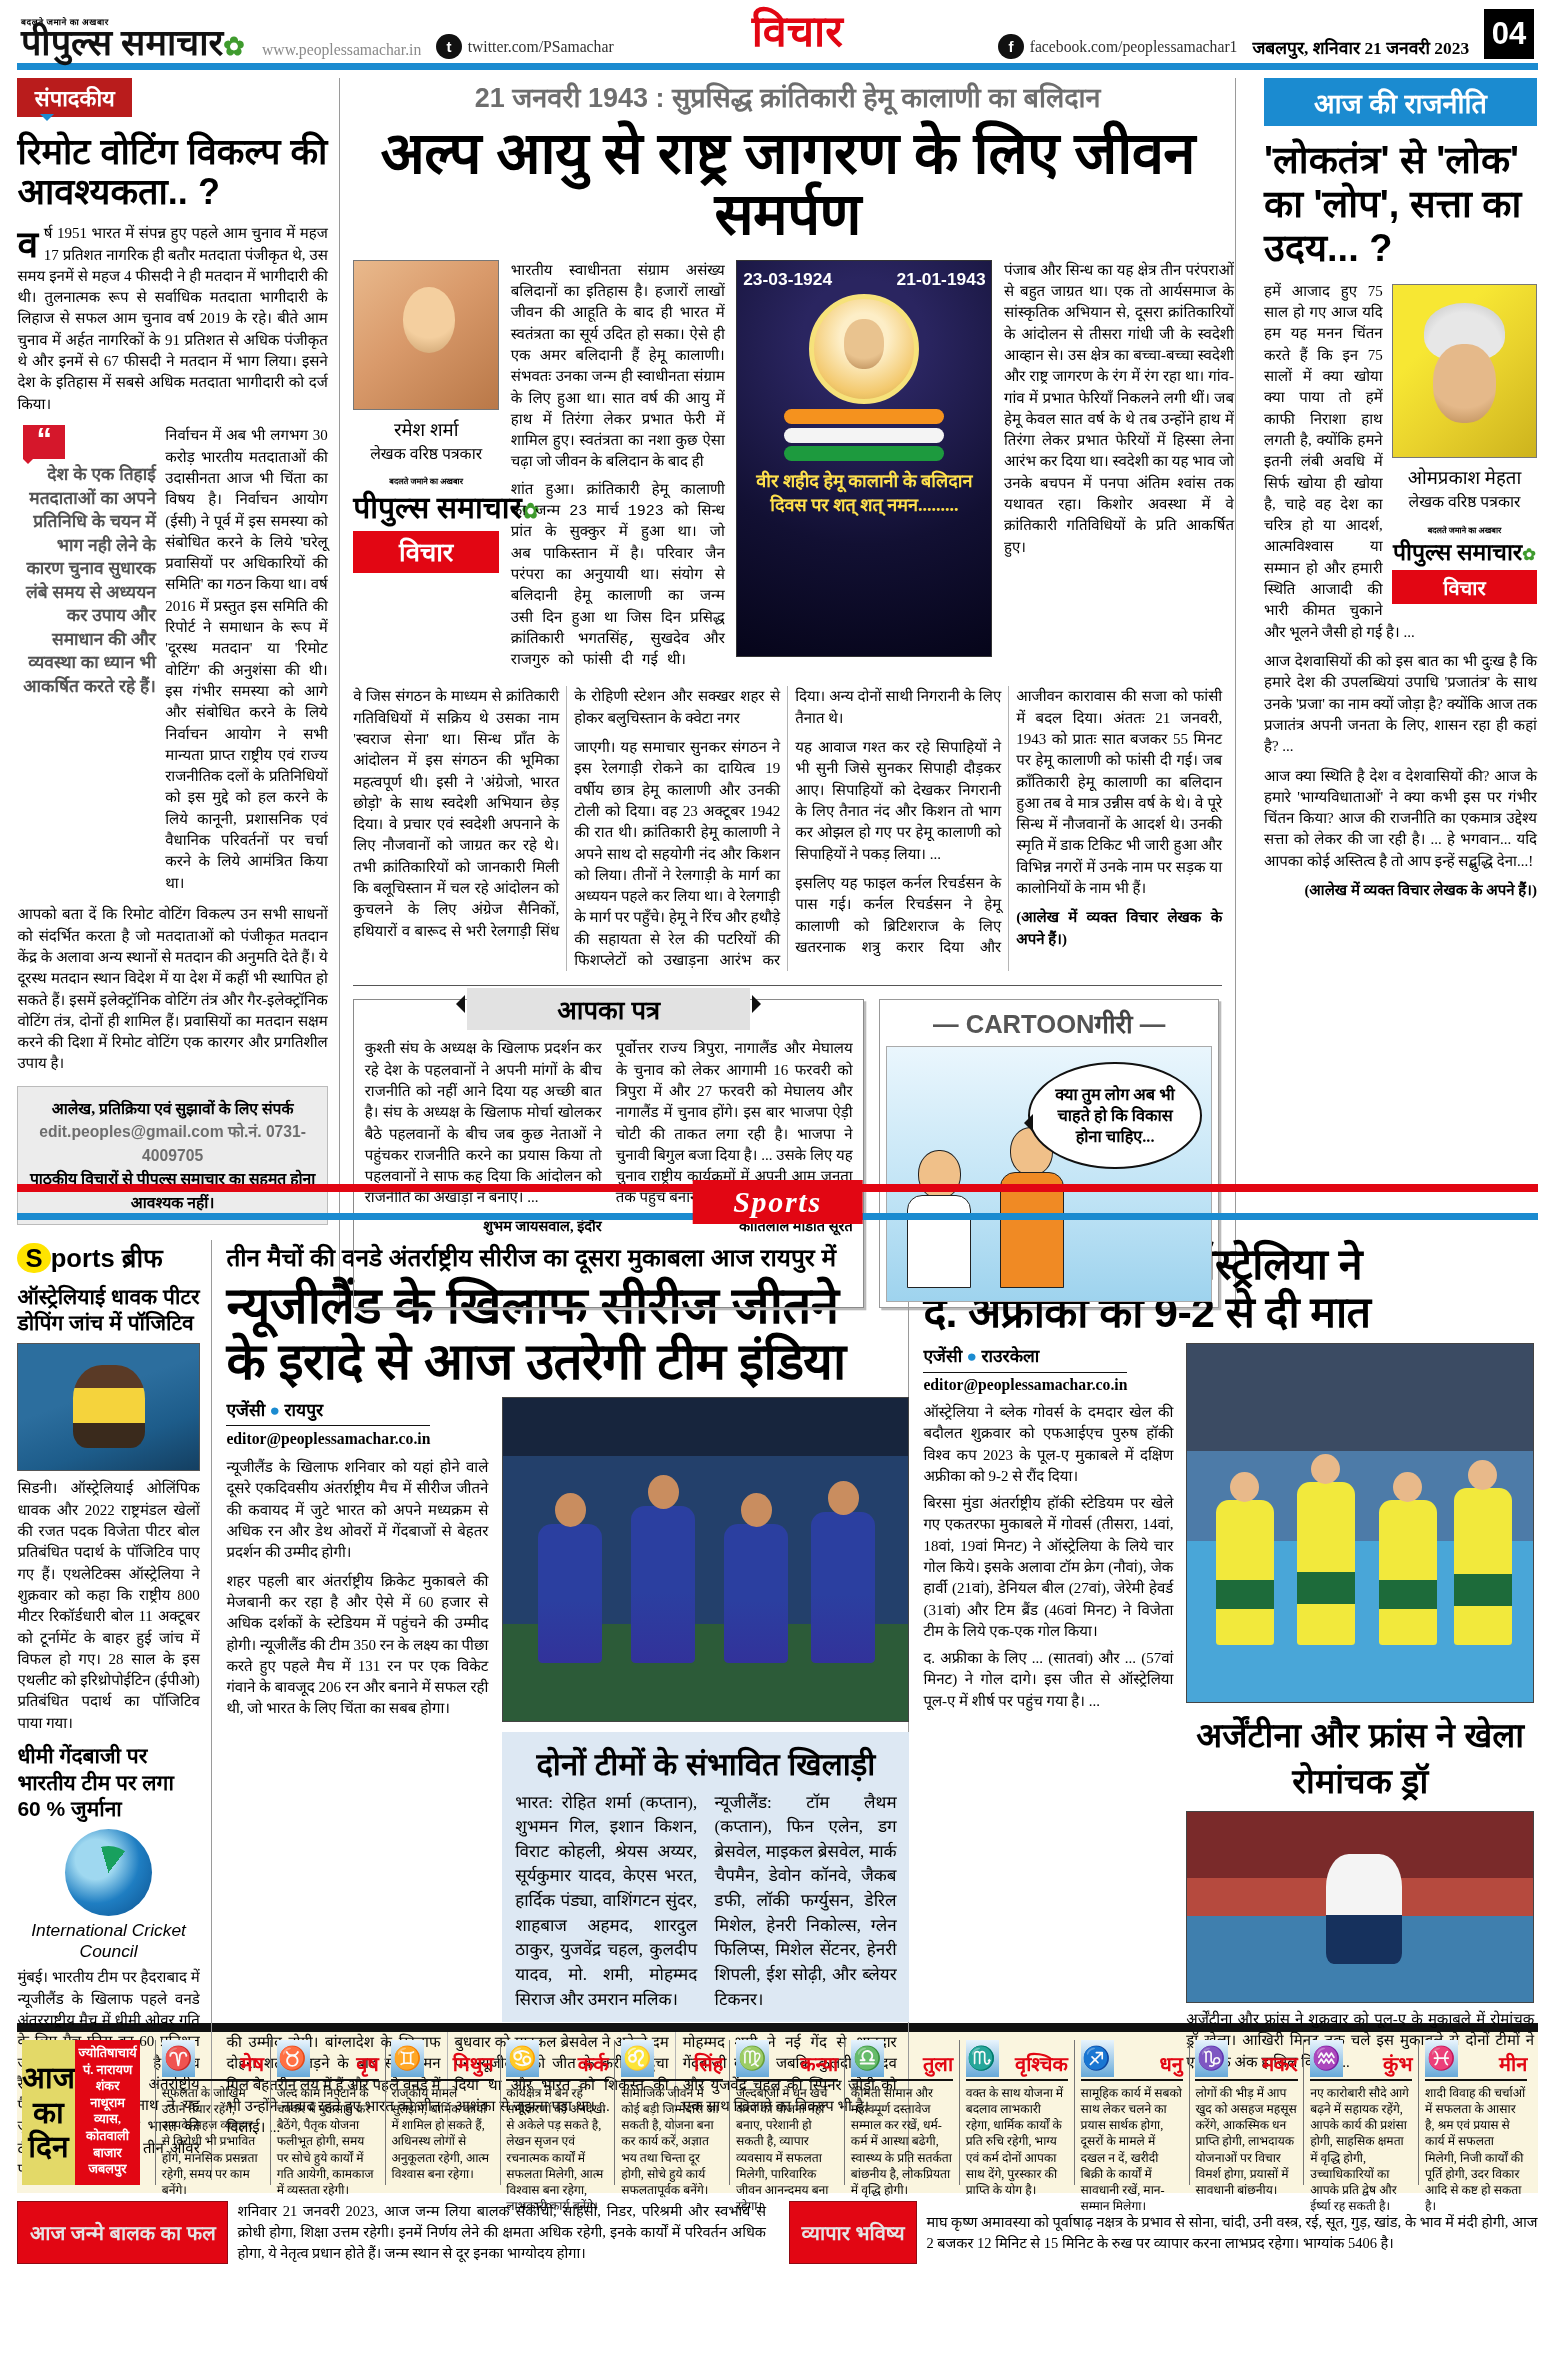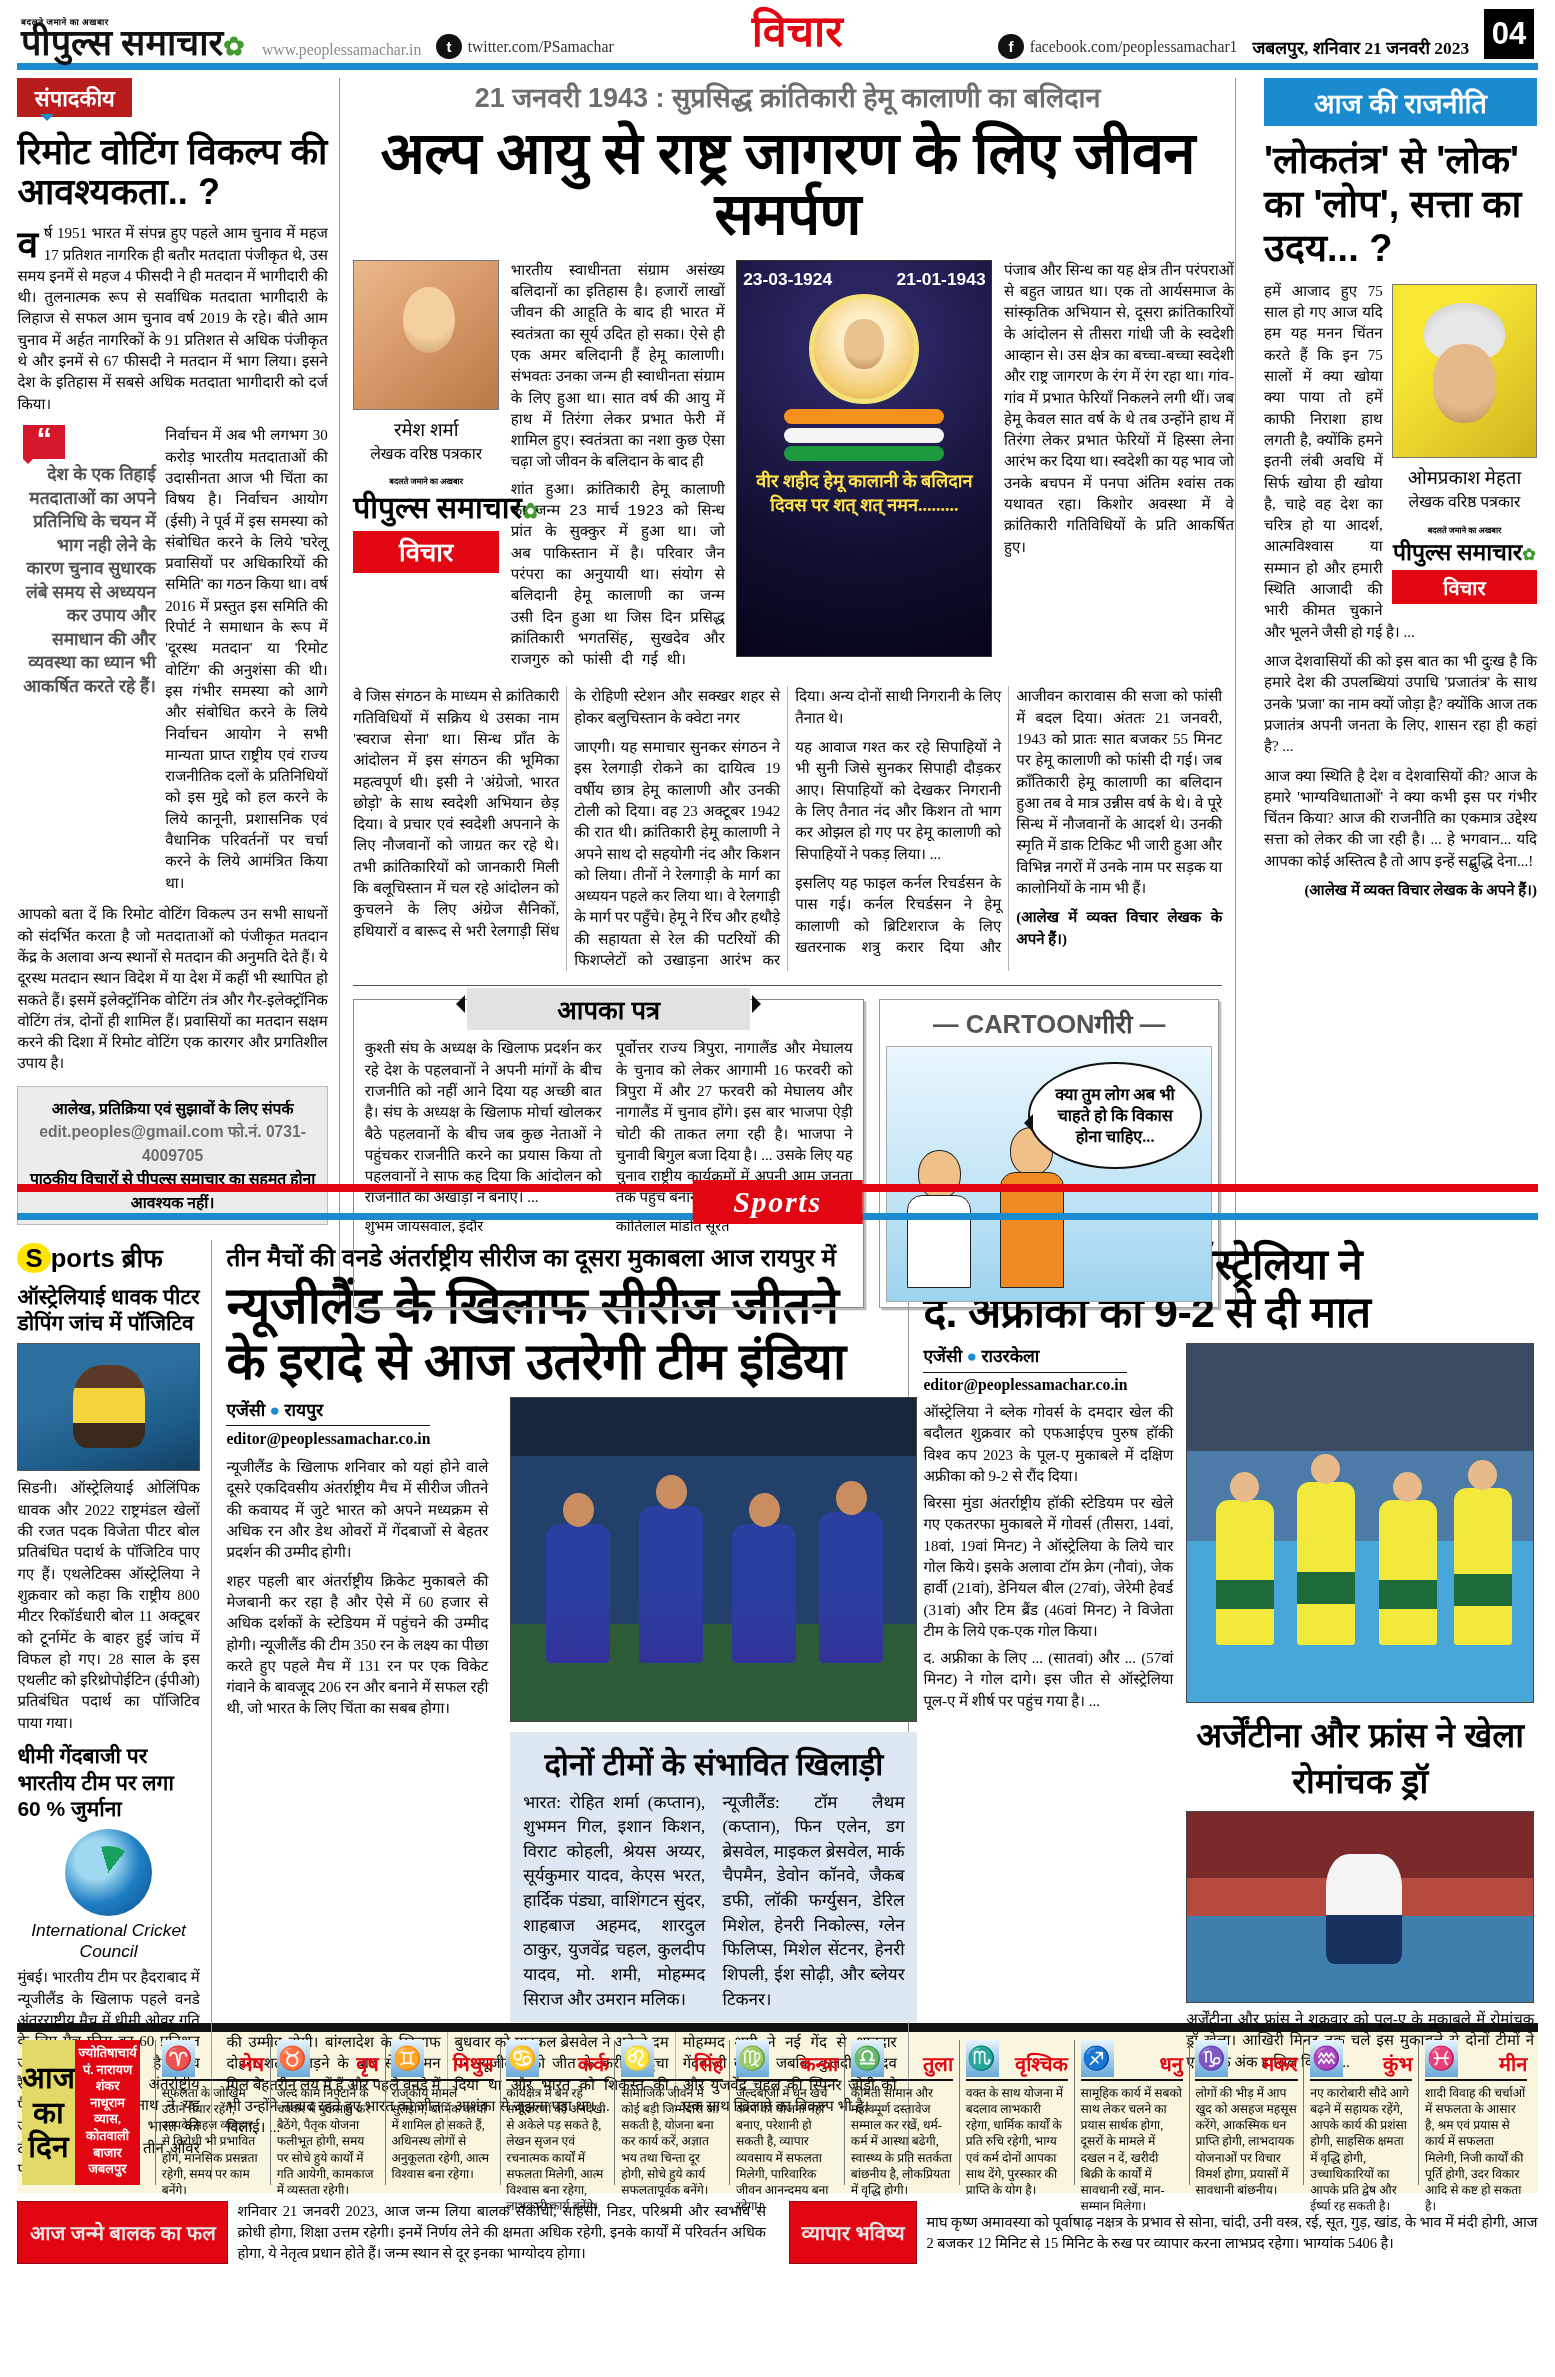--- a/index.html
+++ b/index.html
@@ -77,21 +77,21 @@
   .closing { font-weight:bold; }
 
   .low-row { display:grid; grid-template-columns:511px 340px; column-gap:15px; margin-top:14px; border-top:1.2px solid #555; padding-top:12.8px; }
   .letters { border:1.7px solid #8a8a8a; box-shadow:2.3px 2.3px 0 #bbb; padding:8.1px 10.5px 5.8px 10.5px; position:relative; }
   .letters-head { background:#e2e2e2; text-align:center; font-weight:bold; font-size:25.6px; width:58%;
                   margin:-20px auto 8.1px auto; padding:3.5px 0; position:relative; font-family:"Liberation Sans", sans-serif;}
   .letters-head:before, .letters-head:after { content:""; position:absolute; top:7px; border:9.3px solid transparent; }
   .letters-head:before { left:-20px; border-right-color:#111; }
   .letters-head:after { right:-20px; border-left-color:#111; }
   .letters-body { display:grid; grid-template-columns:1fr 1fr; column-gap:14px; font-size:14.5px; }
-  .lsign { text-align:left; font-weight:normal; margin-top:5.8px; }
+  .lsign { text-align:right; font-weight:bold; margin-top:5.8px; }
   .cartoon { border:1.7px solid #999; box-shadow:2.3px 2.3px 0 #bbb; padding:5.8px; }
   .cartoon-title { text-align:center; font-weight:bold; font-size:25.6px; color:#555; font-family:"Liberation Sans", sans-serif; }
   .cartoon-title .hindi { color:#444; }
   .cartoon-scene { height:256px; background:linear-gradient(180deg,#eaf6fd 0%,#bfe3f5 60%,#9ed3ee 100%);
                    position:relative; margin-top:4.6px; border:0.6px solid #aaa; }
   .bubble { position:absolute; right:9.3px; top:15px; width:174px; background:#fff; border:2.3px solid #111;
             border-radius:50%; padding:20px 12.8px; text-align:center; font-weight:bold; font-size:16.3px; line-height:1.3; }
   .bubble:after { content:""; position:absolute; left:-15px; bottom:35px; border:9.3px solid transparent; border-right-color:#111; }
   .fig { position:absolute; bottom:0; width:70px; height:151px; }
   .fig .head { width:43px; height:49px; background:#f0c089; border-radius:48%; margin:0 auto; border:1.7px solid #222; }
@@ -127,21 +127,21 @@
                background:radial-gradient(circle at 35% 35%, #9fd8f0 0 25%, #1f7ec2 55%, #0b4f8c 100%); position:relative; }
   .icc-globe:after { content:""; position:absolute; left:18%; top:20%; width:64%; height:60%;
                      background:conic-gradient(from 200deg, transparent 0 40%, #18a05e 40% 55%, transparent 55% 100%); border-radius:50%; }
   .icc-name { font-style:italic; font-size:17.4px; margin-top:3.5px; font-family:"Liberation Sans", sans-serif; }
 
   .ck-kicker { font-size:24.4px; font-weight:bold; text-align:left; font-family:"Liberation Sans", sans-serif;}
   .ck-head { font-size:51px; font-weight:bold; line-height:1.08; margin:5.8px 0 8.1px 0; font-family:"Liberation Sans", sans-serif; letter-spacing:-0.6px;}
   .byline { font-size:17.4px; font-weight:bold; }
   .byline .dot { color:#1b8bd0; }
   .email { font-weight:bold; font-size:15.7px; border-top:1.2px solid #111; display:inline-block; margin-top:4.6px; padding-top:3.5px; }
-  .ck-row { display:grid; grid-template-columns:262px 407px; column-gap:22px; margin-top:8.1px; }
+  .ck-row { display:grid; grid-template-columns:262px 407px; column-gap:14px; margin-top:8.1px; }
   .team-photo { height:325px; background:linear-gradient(180deg,#17253d 0 18%, #23406b 18% 70%, #2c5b38 70% 100%); position:relative; border:0.6px solid #444;}
   .jersey { position:absolute; bottom:18%; width:64px; height:139px; background:linear-gradient(180deg,#2b3fa0 0 55%, #32329a 100%); border-radius:14px 14px 4.6px 4.6px; }
   .jersey:before { content:""; position:absolute; top:-31px; left:16.3px; width:31px; height:34px; border-radius:50%; background:#c98d5f; }
   .players-box { background:#dde8f3; margin-top:10.5px; padding:9.3px 12.8px; }
   .pb-title { text-align:center; font-weight:bold; font-size:31px; font-family:"Liberation Sans", sans-serif; }
   .pb-cols { display:grid; grid-template-columns:1fr 1fr; column-gap:17.4px; font-size:17px; line-height:1.45; margin-top:7px; text-align:justify;}
   .ck-tail { column-count:3; column-gap:14px; column-rule:0.6px solid #b5b5b5; margin-top:10.5px; }
 
   .hk-head { font-size:43px; font-weight:bold; line-height:1.12; font-family:"Liberation Sans", sans-serif; letter-spacing:-0.6px;}
   .hk-row { display:grid; grid-template-columns:250px 348px; column-gap:12.8px; margin-top:7px; }

